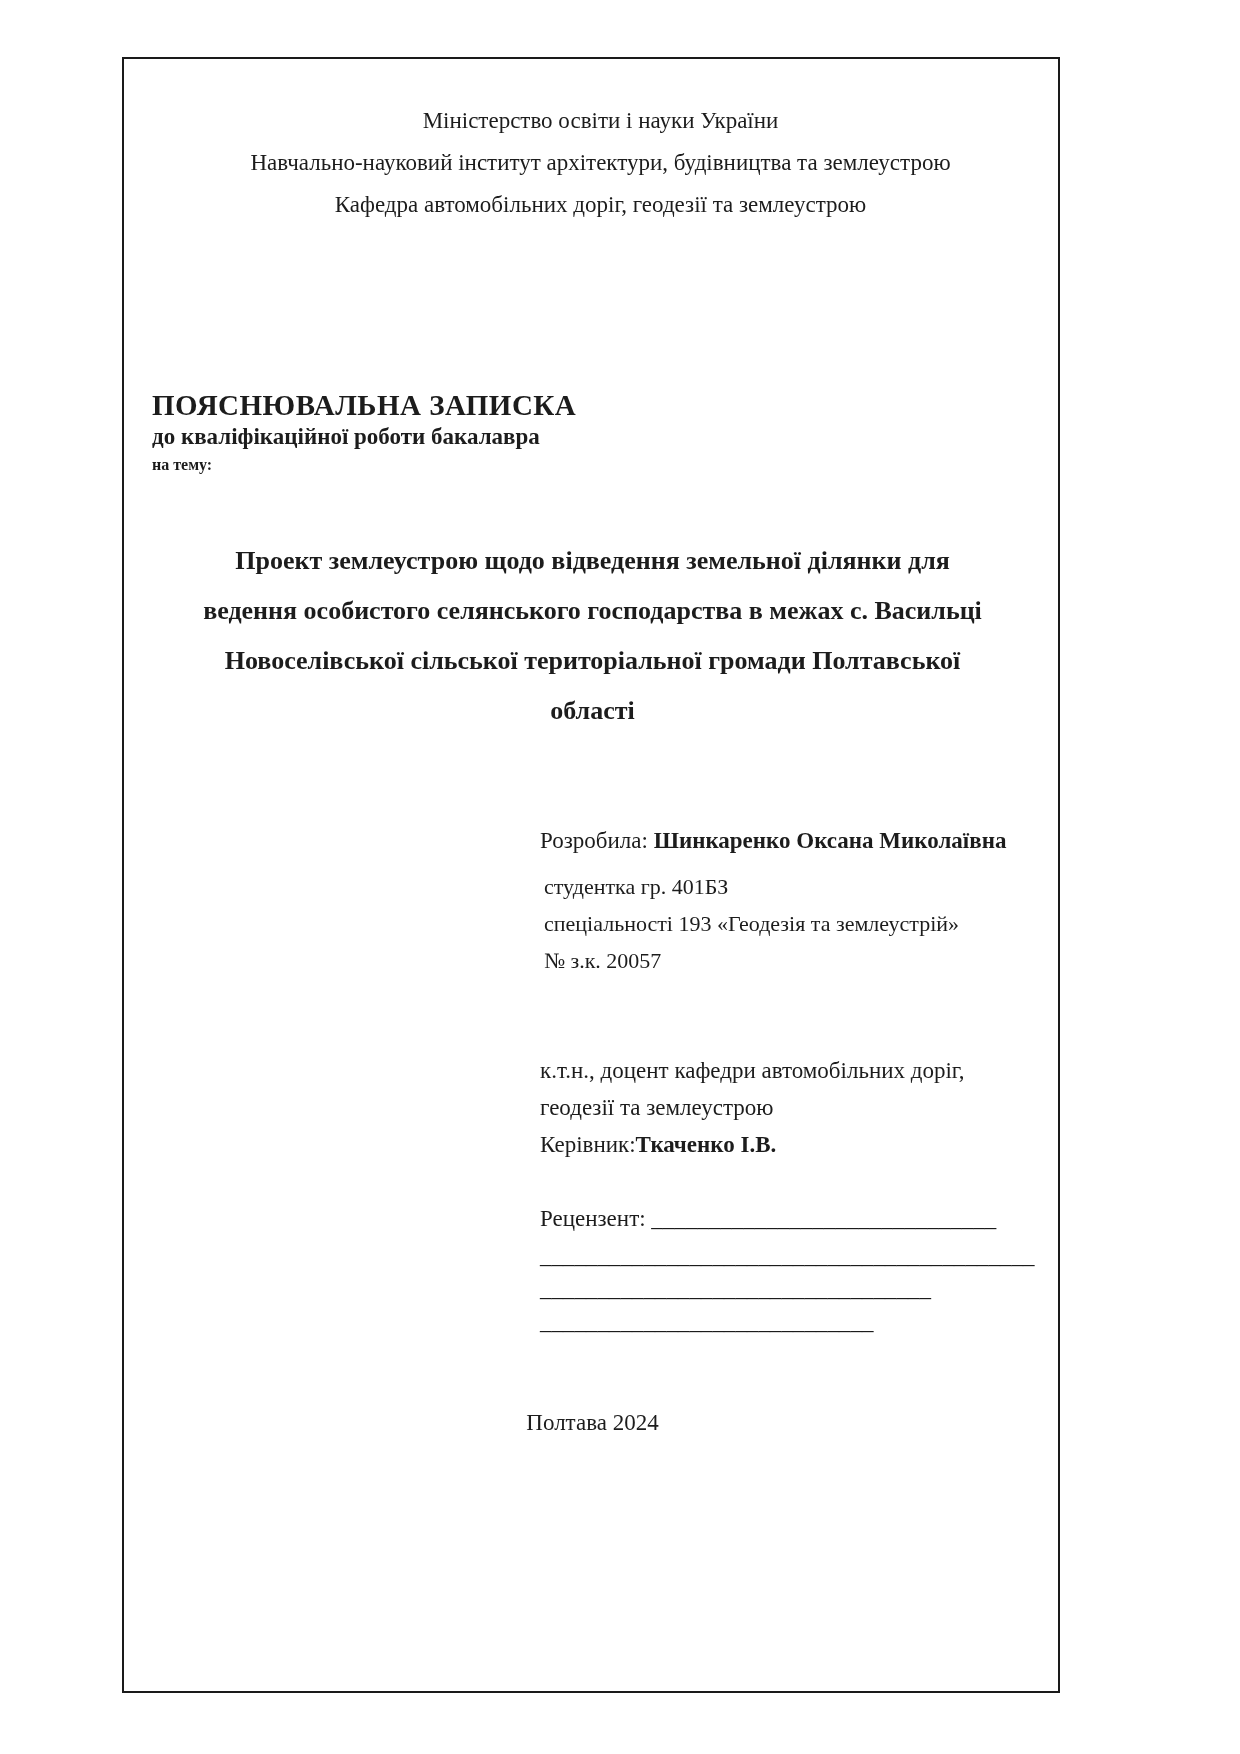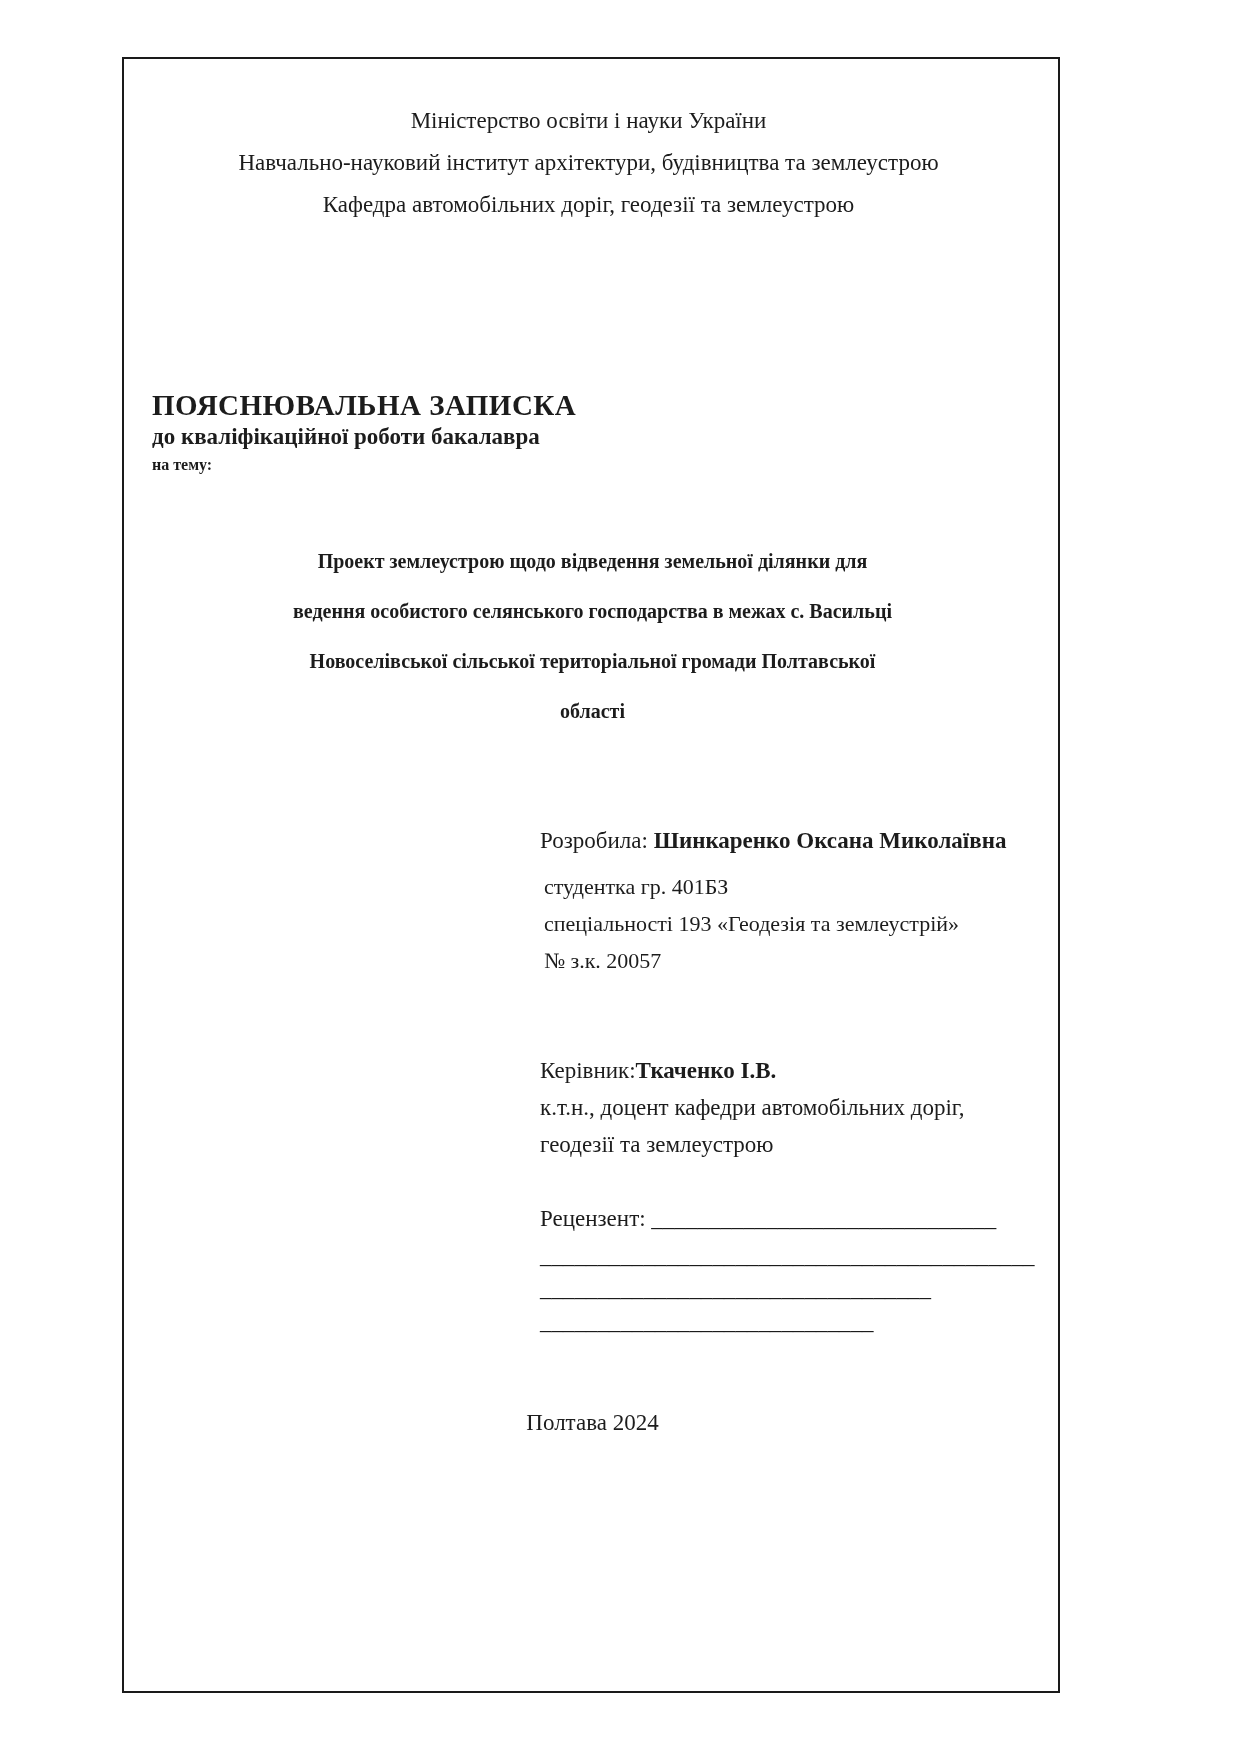--- a/index.html
+++ b/index.html
@@ -20,21 +20,21 @@
     position: absolute;
     left: 122px;
     top: 57px;
     width: 938px;
     height: 1636px;
     border: 2px solid #1a1a1a;
     box-sizing: border-box;
   }
   .header-block {
     position: absolute;
-    left: 136px;
+    left: 148px;
     top: 100px;
     width: 905px;
     text-align: center;
   }
   .header-line {
     font-size: 23px;
     line-height: 42px;
     white-space: nowrap;
   }
   .title-block {
@@ -61,21 +61,21 @@
     line-height: 26px;
   }
   .topic-block {
     position: absolute;
     left: 150px;
     top: 536px;
     width: 885px;
     text-align: center;
   }
   .topic-line {
-    font-size: 20px;
+    font-size: 26px;
     font-weight: bold;
     line-height: 50px;
   }
   .right-block {
     position: absolute;
     left: 540px;
     top: 818px;
     width: 485px;
     text-align: left;
   }
@@ -162,24 +162,24 @@
       <span class="author-name">Шинкаренко Оксана Миколаївна</span>
     </div>
     <div class="student-lines">
       <div>студентка гр. 401БЗ</div>
       <div>спеціальності 193 «Геодезія та землеустрій»</div>
       <div>№ з.к. 20057</div>
     </div>
   </div>
 
   <div class="supervisor-block">
+    <div>к.т.н., доцент кафедри автомобільних доріг, геодезії та  землеустрою</div>
     <div>
       <span>Керівник:</span><span class="supervisor-name">Ткаченко І.В.</span>
     </div>
-    <div>к.т.н., доцент кафедри автомобільних доріг, геодезії та  землеустрою</div>
   </div>
 
   <div class="reviewer-block">
     <div class="reviewer-row">
       <span>Рецензент: </span><span>______________________________</span>
     </div>
     <div class="blank-line">___________________________________________</div>
     <div class="blank-line">__________________________________</div>
     <div class="blank-line">_____________________________</div>
   </div>

